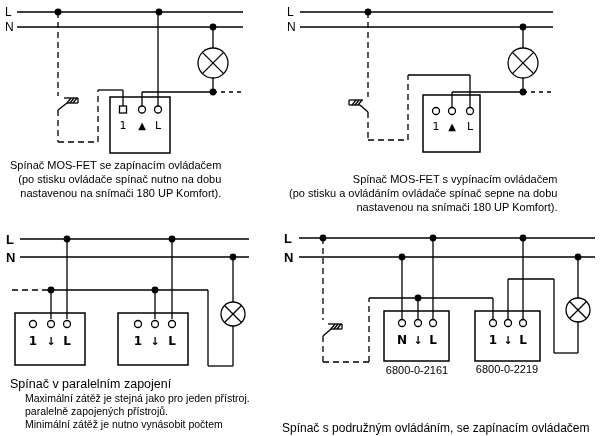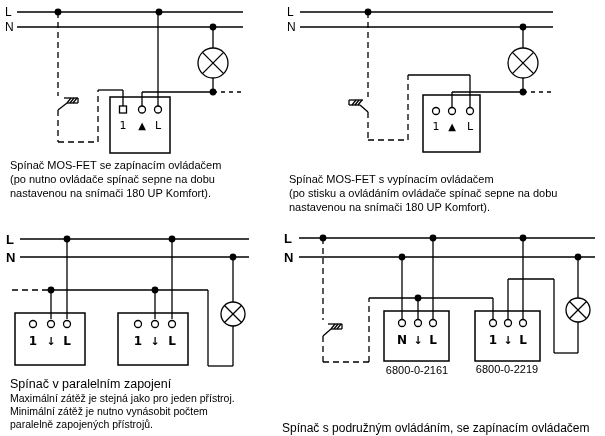--- a/index.html
+++ b/index.html
@@ -14,21 +14,21 @@
   .box { fill:none; stroke:#000; stroke-width:1.5; }
   .tc { fill:#fff; stroke:#000; stroke-width:1.3; }
   .jd { fill:#000; stroke:none; }
   .lbl { font:12px "Liberation Sans", sans-serif; fill:#000; }
   .lblb { font:bold 13px "Liberation Sans", sans-serif; fill:#000; }
   .term { font:11px "DejaVu Sans", sans-serif; fill:#000; text-anchor:middle; }
   .termb { font:bold 12px "DejaVu Sans", sans-serif; fill:#000; text-anchor:middle; }
   .arrow { font:10px "DejaVu Sans", sans-serif; fill:#000; text-anchor:middle; }
   .arrowb { font:bold 11px "DejaVu Sans", sans-serif; fill:#000; text-anchor:middle; }
   .model { font:11px "Liberation Sans", sans-serif; fill:#000; text-anchor:middle; }
-  .cap { position:absolute; font:11px "Liberation Sans", sans-serif; line-height:14px; white-space:nowrap; }
+  .cap { position:absolute; font:11px "Liberation Sans", sans-serif; line-height:14px; white-space:nowrap;text-align:right; }
   .cap-title { position:absolute; font:12.5px "Liberation Sans", sans-serif; white-space:nowrap; }
   .cap-small { position:absolute; font:10.5px "Liberation Sans", sans-serif; line-height:13px; white-space:nowrap; }
 </style>
 </head>
 <body>
 
 <div id="canvas">
 
 <svg width="605" height="436" viewBox="0 0 605 436">
 
@@ -283,32 +283,32 @@
     </g>
     <text class="termb" x="493" y="344">1</text>
     <text class="arrowb" x="508" y="344">↓</text>
     <text class="termb" x="523" y="344">L</text>
     <text class="model" x="507" y="373">6800-0-2219</text>
   </g>
 </svg>
 
 <div class="cap" style="left:10px; top:158px;">
   <div>Spínač MOS-FET se zapínacím ovládačem</div>
-  <div>(po nutno ovládače spínač sepne na dobu</div>
+  <div>(po stisku ovládače spínač nutno na dobu</div>
   <div>nastavenou na snímači 180 UP Komfort).</div>
 </div>
 
 <div class="cap" style="left:289px; top:172px;">
   <div>Spínač MOS-FET s vypínacím ovládačem</div>
   <div>(po stisku a ovládáním ovládače spínač sepne na dobu</div>
   <div>nastavenou na snímači 180 UP Komfort).</div>
 </div>
 
 <div class="cap-title" style="left:10px; top:377px;">Spínač v paralelním zapojení</div>
-<div class="cap-small" style="left:10px; top:392px;">
+<div class="cap-small" style="left:25px; top:392px;">
   <div>Maximální zátěž je stejná jako pro jeden přístroj.</div>
+  <div>paralelně zapojených přístrojů.</div>
   <div>Minimální zátěž je nutno vynásobit počtem</div>
-  <div>paralelně zapojených přístrojů.</div>
 </div>
 
 <div class="cap" style="left:282px; top:385px; font-size:12px;margin-top:36px;">Spínač s podružným ovládáním, se zapínacím ovládačem</div>
 
 </div>
 
 </body></html>

